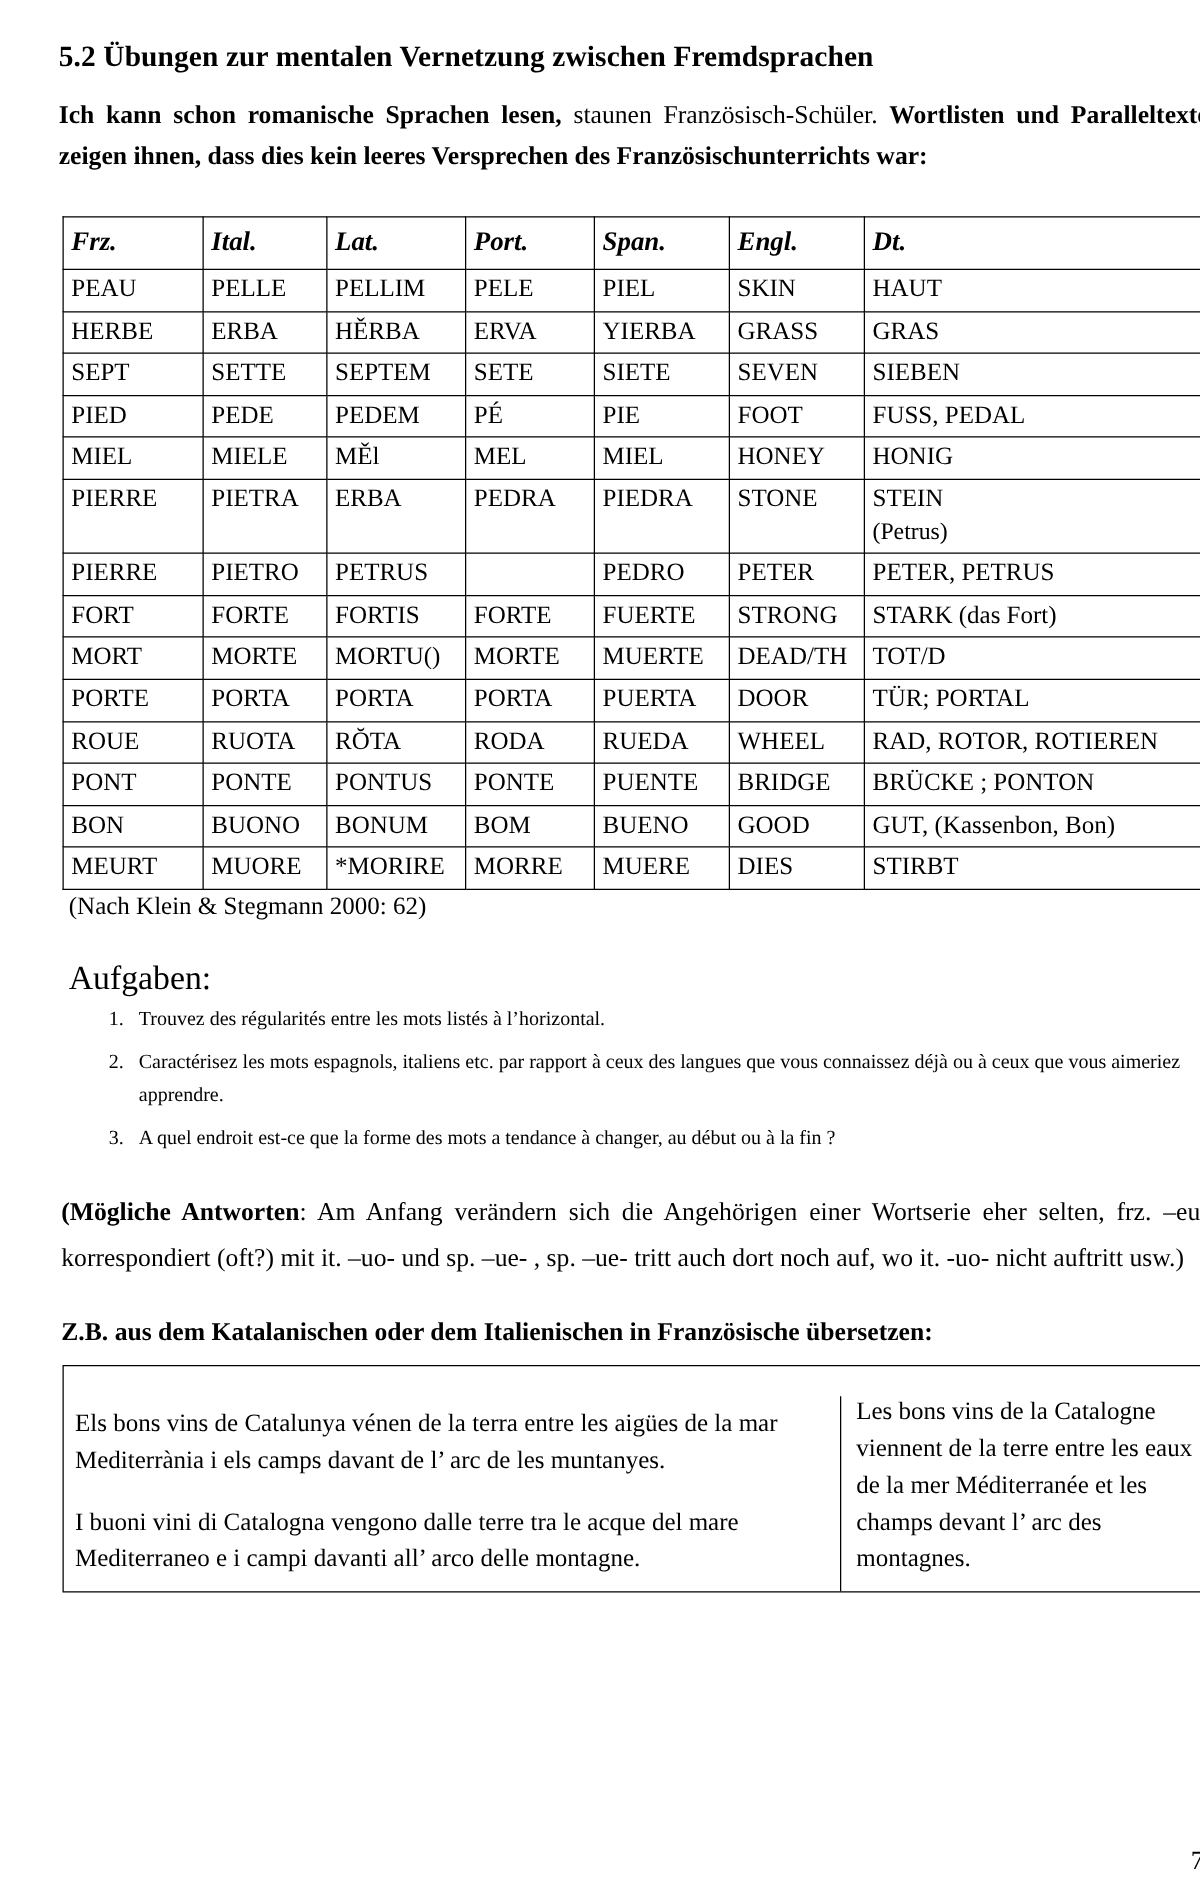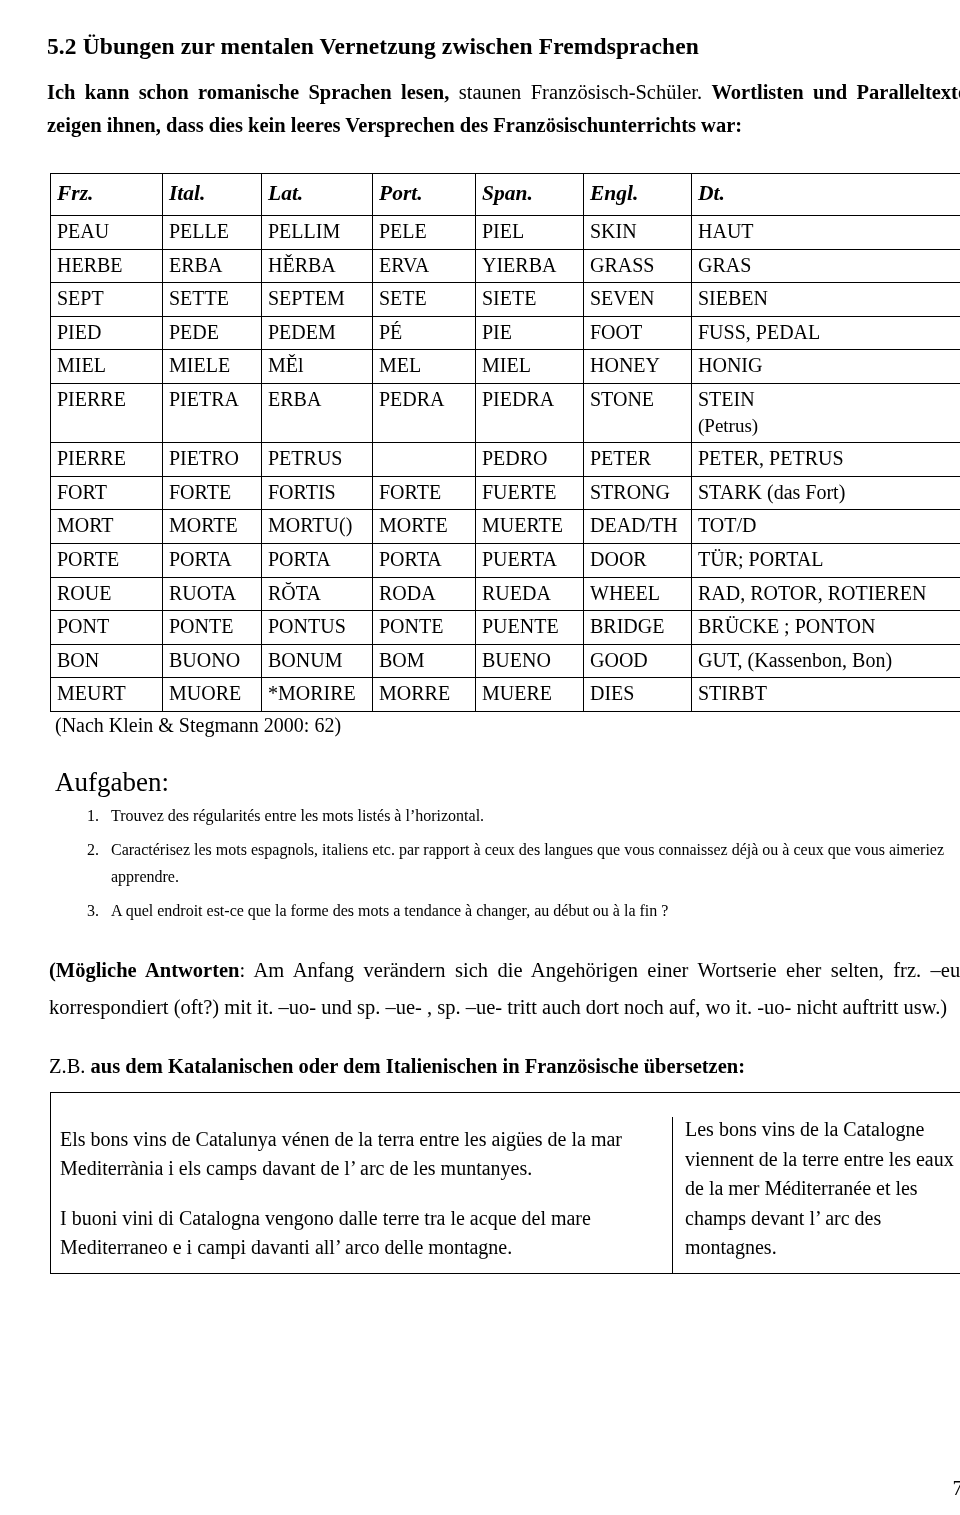--- a/index.html
+++ b/index.html
@@ -95,21 +95,21 @@
   }
   .answers b {
     font-weight: bold;
   }
   .zb {
     font-size: 20.5px;
     font-weight: bold;
     margin: 30px 0 14px 2px;
   }
   .zb .zb-lead {
-    font-weight: normal;
+    font-weight: bold;
   }
   .trans-wrap {
     display: flex;
     align-items: flex-end;
     width: 917px;
     margin-left: 3px;
     border: 1px solid #000000;
     box-sizing: border-box;
   }
   .trans-left {

